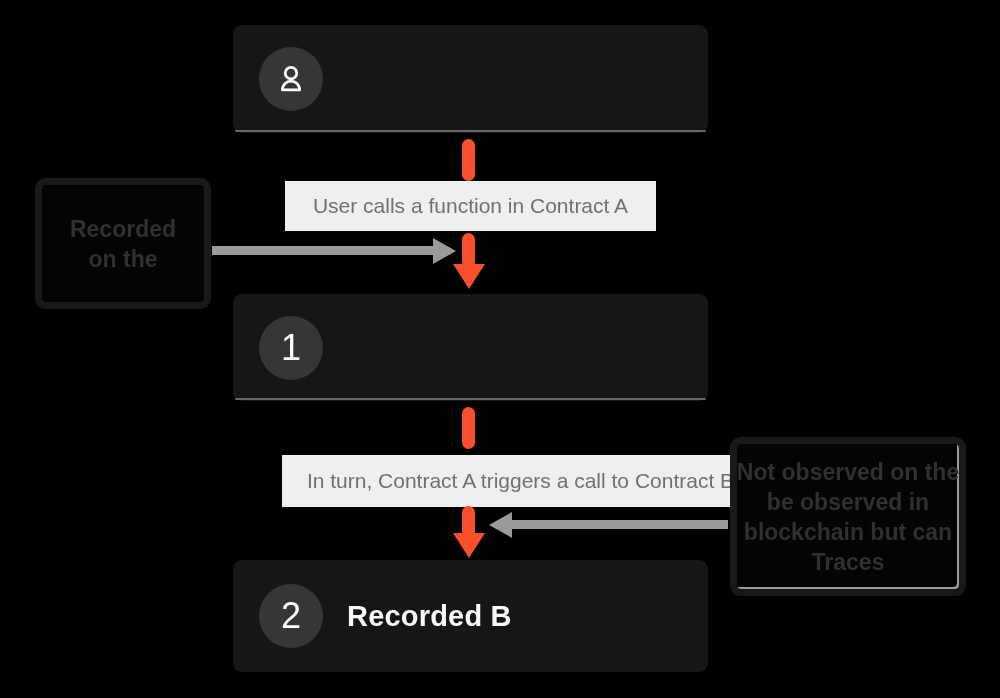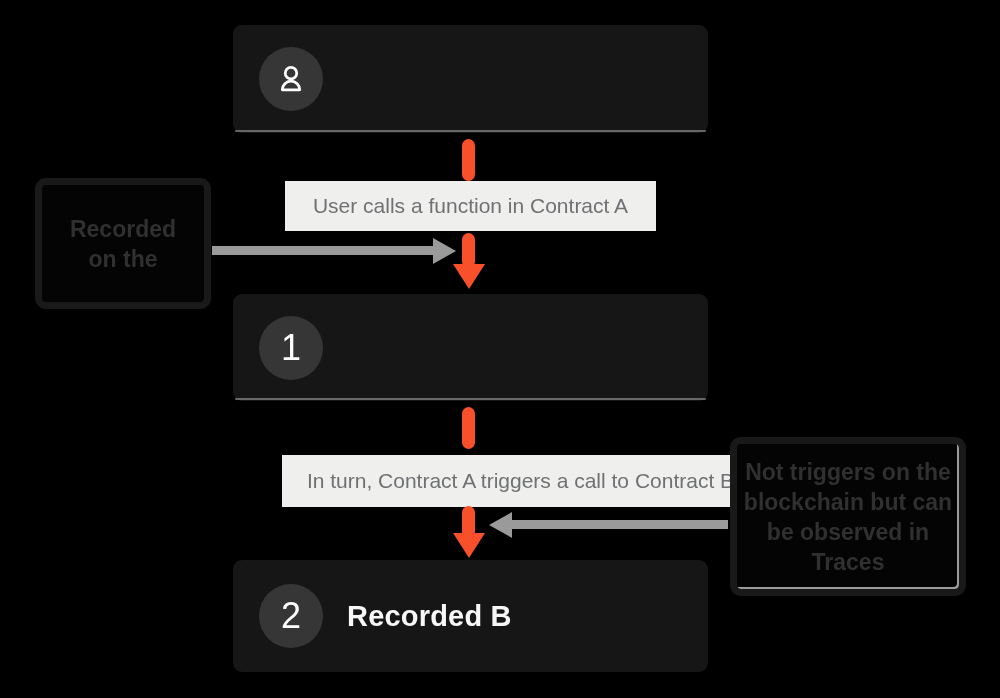--- a/index.html
+++ b/index.html
@@ -98,23 +98,23 @@
   </div>
 
   <div class="oshaft" style="top:407px;height:42px;"></div>
 
   <div class="edge-label" style="left:238px;top:455px;width:477px;height:52px;margin-left:44px;">In turn, Contract A triggers a call to Contract B</div>
 
   <div class="oshaft" style="top:506px;height:32px;"></div>
   <div class="ohead" style="top:533px;"></div>
 
   <div class="callout lit" style="left:730px;top:437px;width:236px;height:159px;">
-    <span class="line">Not triggers on the</span>
+    <span class="line">Not observed on the</span>
+    <span class="line">be observed in</span>
     <span class="line">blockchain but can</span>
-    <span class="line">be observed in</span>
     <span class="line">Traces</span>
   </div>
 
   <div class="gshaft" style="left:512px;top:520px;width:216px;"></div>
   <div class="ghead-left" style="left:489px;top:512px;"></div>
 
   <div class="node" style="top:560px;height:112px;">
     <div class="badge">
       <span class="badge-num">2</span>
     </div>

